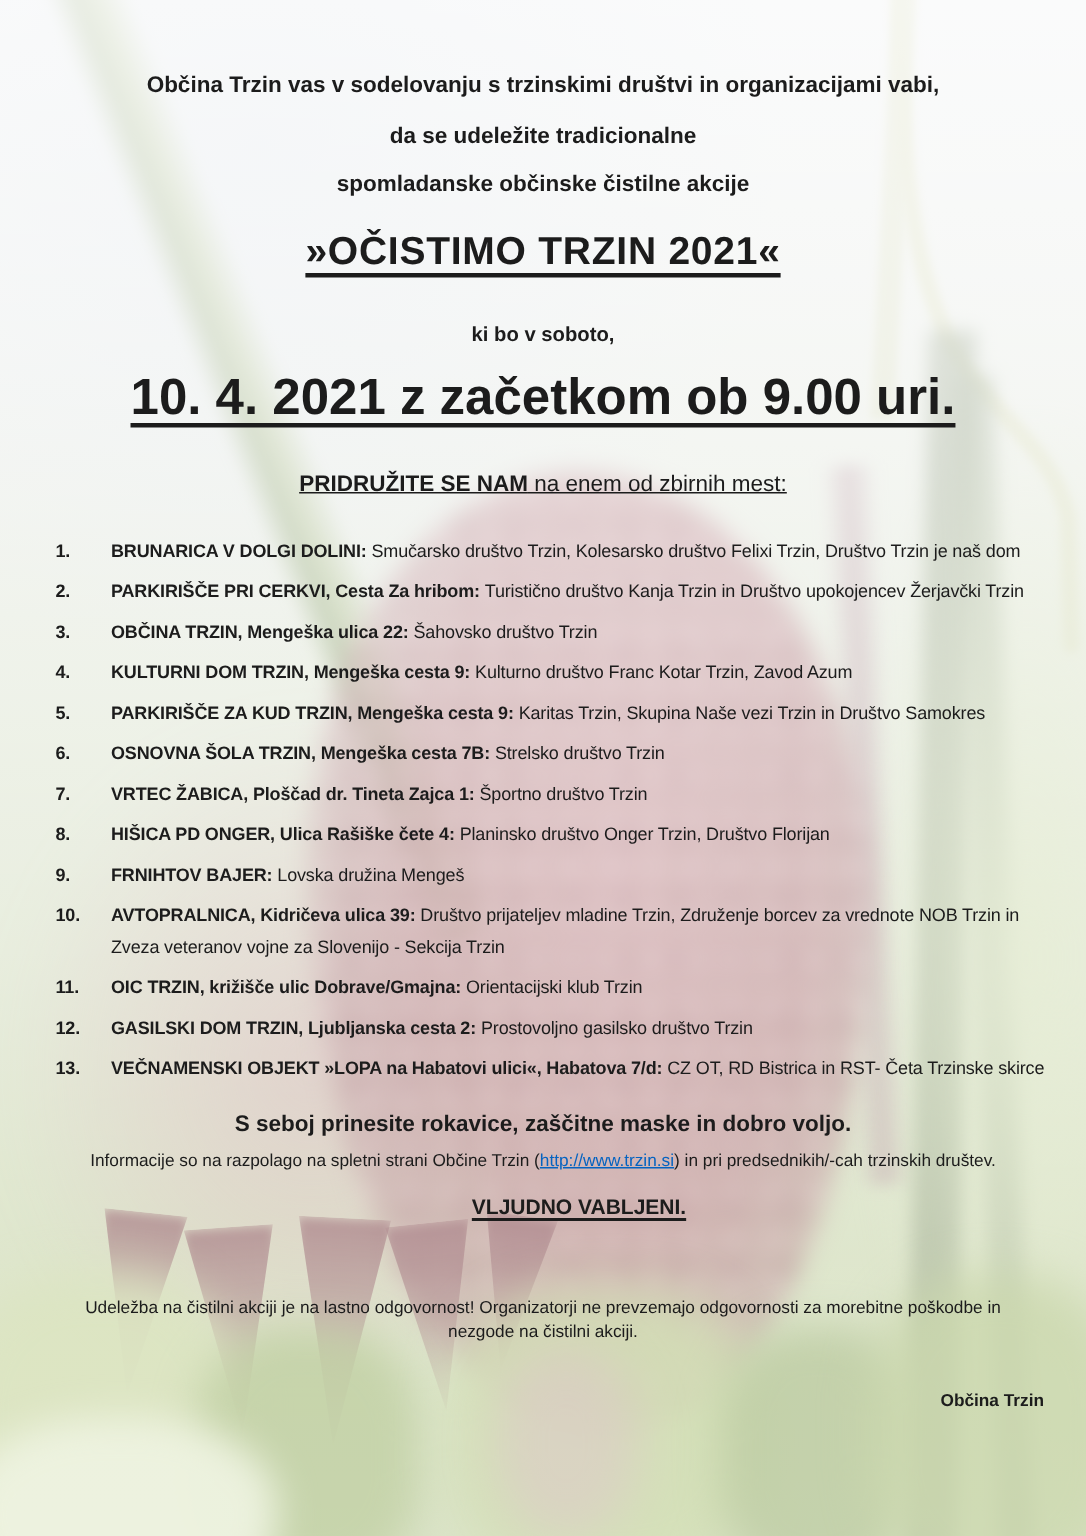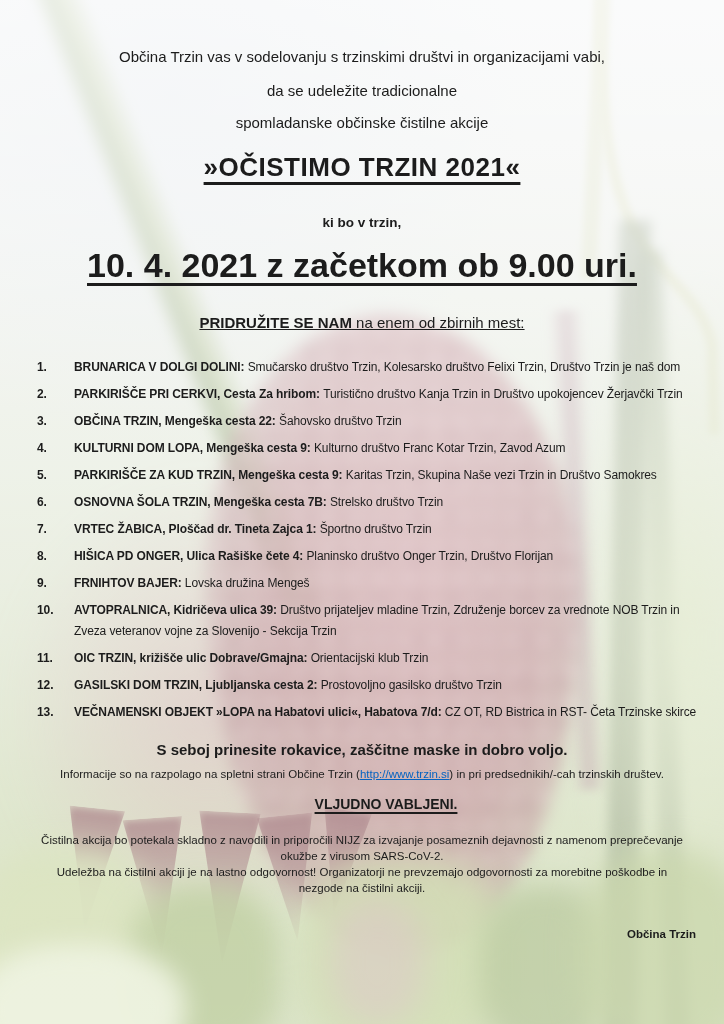--- a/index.html
+++ b/index.html
@@ -54,21 +54,21 @@
   .g7{left:-25px;top:945px;width:210px;height:130px;background:rgba(226,234,202,.95);filter:blur(12px);border-radius:45%;}
   .s-wash{inset:0;background:linear-gradient(180deg,
     rgba(255,255,255,.8) 0%,rgba(255,255,255,.7) 22%,rgba(255,255,255,.58) 40%,
     rgba(255,255,255,.47) 60%,rgba(255,255,255,.4) 80%,rgba(255,255,255,.42) 100%);}
   .arch{position:absolute;left:0;top:0;}
   
   .content{position:absolute;inset:0;}
   .content p,.content h1,.content h2{margin:0;}
   .abs{position:absolute;left:0;right:0;text-align:center;}
   .b{font-weight:bold;}
-  .intro{font-weight:normal;font-size:15px;}
+  .intro{font-weight:bold;font-size:15px;}
   .i1{top:48px;} .i2{top:82px;text-align:center;} .i3{top:114px;}
   .title{top:152px;font-size:26px;font-weight:bold;letter-spacing:.5px;
     text-decoration:underline;text-decoration-thickness:2.5px;text-underline-offset:6px;}
   .soboto{top:215px;font-size:13.5px;font-weight:bold;}
   .date{top:246px;font-size:34px;font-weight:bold;
     text-decoration:underline;text-decoration-thickness:2.5px;text-underline-offset:6px;}
   .join{top:314px;font-size:15px;text-decoration:underline;}
   .points{position:absolute;top:357px;left:37px;right:20px;font-size:12px;letter-spacing:-.1px;}
   .point{display:flex;margin-bottom:6px;line-height:21px;}
   .point .num{flex:0 0 37px;font-weight:bold;}
@@ -117,41 +117,41 @@
     <div class="g7"></div>
     <div class="s-wash"></div>
   </div>
 
   <div class="content">
     <p class="abs intro i1">Občina Trzin vas v sodelovanju s trzinskimi društvi in organizacijami vabi,</p>
     <p class="abs intro i2">da se udeležite tradicionalne</p>
     <p class="abs intro i3">spomladanske občinske čistilne akcije</p>
 
     <h1 class="abs title">»OČISTIMO TRZIN 2021«</h1>
-    <p class="abs soboto">ki bo v trzin,</p>
+    <p class="abs soboto">ki bo v soboto,</p>
     <h2 class="abs date">10. 4. 2021 z začetkom ob 9.00 uri.</h2>
 
     <p class="abs join"><span class="b">PRIDRUŽITE SE NAM</span><span> na enem od zbirnih mest:</span></p>
 
     <div class="points">
         <div class="point">
           <span class="num">1.</span>
           <span class="txt"><span class="b">BRUNARICA V DOLGI DOLINI: </span><span>Smučarsko društvo Trzin, Kolesarsko društvo Felixi Trzin, Društvo Trzin je naš dom</span></span>
         </div>
         <div class="point">
           <span class="num">2.</span>
           <span class="txt"><span class="b">PARKIRIŠČE PRI CERKVI, Cesta Za hribom: </span><span>Turistično društvo Kanja Trzin in Društvo upokojencev Žerjavčki Trzin</span></span>
         </div>
         <div class="point">
           <span class="num">3.</span>
-          <span class="txt"><span class="b">OBČINA TRZIN, Mengeška cesta 22: </span><span>Šahovsko društvo Trzin</span></span>
+          <span class="txt"><span class="b">OBČINA TRZIN, Mengeška ulica 22: </span><span>Šahovsko društvo Trzin</span></span>
         </div>
         <div class="point">
           <span class="num">4.</span>
-          <span class="txt"><span class="b">KULTURNI DOM LOPA, Mengeška cesta 9: </span><span>Kulturno društvo Franc Kotar Trzin, Zavod Azum</span></span>
+          <span class="txt"><span class="b">KULTURNI DOM TRZIN, Mengeška cesta 9: </span><span>Kulturno društvo Franc Kotar Trzin, Zavod Azum</span></span>
         </div>
         <div class="point">
           <span class="num">5.</span>
           <span class="txt"><span class="b">PARKIRIŠČE ZA KUD TRZIN, Mengeška cesta 9: </span><span>Karitas Trzin, Skupina Naše vezi Trzin in Društvo Samokres</span></span>
         </div>
         <div class="point">
           <span class="num">6.</span>
           <span class="txt"><span class="b">OSNOVNA ŠOLA TRZIN, Mengeška cesta 7B: </span><span>Strelsko društvo Trzin</span></span>
         </div>
         <div class="point">
@@ -183,18 +183,17 @@
           <span class="txt"><span class="b">VEČNAMENSKI OBJEKT »LOPA na Habatovi ulici«, Habatova 7/d: </span><span>CZ OT, RD Bistrica in RST- Četa Trzinske skirce</span></span>
         </div>
       </div>
 
     <p class="abs bring">S seboj prinesite rokavice, zaščitne maske in dobro voljo.</p>
 
     <p class="abs infoline"><span>Informacije so na razpolago na spletni strani Občine Trzin (</span><a href="#">http://www.trzin.si</a><span>) in pri predsednikih/-cah trzinskih društev.</span></p>
 
     <p class="abs invite">VLJUDNO VABLJENI.</p>
 
-    <p class="abs disc d1">Čistilna akcija bo potekala skladno z navodili in priporočili NIJZ za izvajanje posameznih dejavnosti z namenom preprečevanje okužbe z virusom SARS-CoV-2.</p>
     <p class="abs disc d2">Udeležba na čistilni akciji je na lastno odgovornost! Organizatorji ne prevzemajo odgovornosti za morebitne poškodbe in nezgode na čistilni akciji.</p>
 
     <p class="sig">Občina Trzin</p>
   </div>
 </div>
 
 </body></html>

